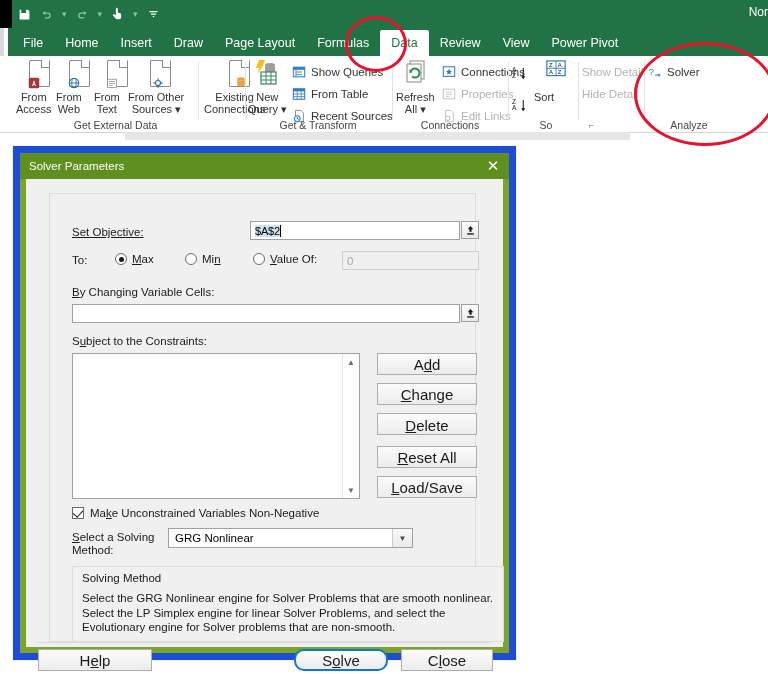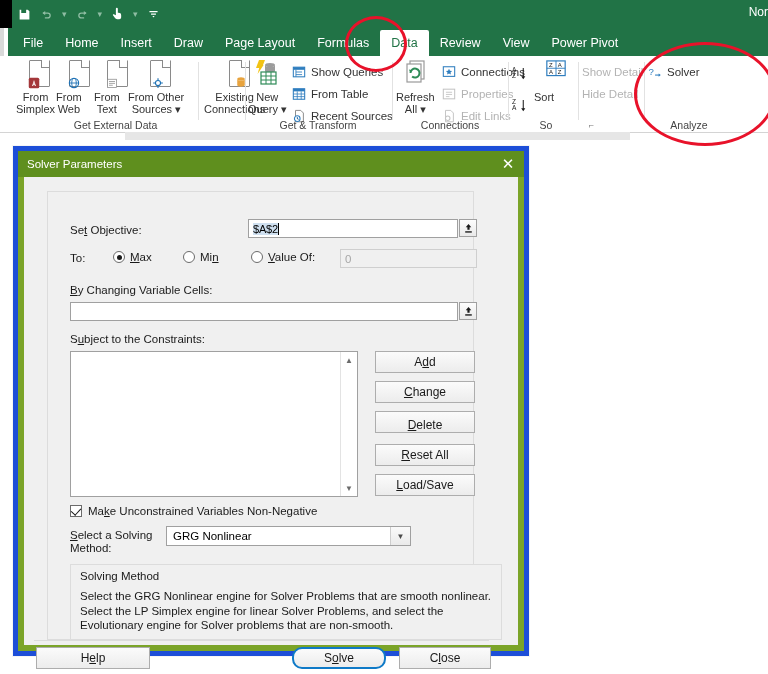--- a/index.html
+++ b/index.html
@@ -46,23 +46,22 @@
   .sm-btn.dis{color:#b3b3b3;}
   .sm-ic{width:15px;height:15px;flex:0 0 15px;position:relative;}
   .red-circle{position:absolute;border:3px solid #e8122a;border-radius:50%;pointer-events:none;}
 
   
   .grey-strip{position:absolute;left:125px;top:132px;width:505px;height:8px;background:#e6e6e6;}
 
   
   #solver-dialog{
     position:absolute;left:13px;top:146px;width:489px;height:500px;
-    background:#f0f0f0;border:5px solid #1d4ed8;
+    background:#f0f0f0;border:7px solid #1d4ed8;
     box-shadow:0 0 0 1px rgba(0,0,0,.04);
-    padding-left:17px;
   }
   .dlg-frame{position:absolute;left:0;top:0;width:100%;height:100%;border:6px solid #7ba428;box-sizing:border-box;border-top:none;}
   .dlg-title{position:absolute;left:0;top:0;width:100%;height:26px;background:#5f8f1e;display:flex;align-items:center;}
   .dlg-title .t{color:#fff;font-size:11.5px;margin-left:9px;}
   .dlg-close{position:absolute;right:6px;top:3px;width:20px;height:20px;color:#fff;font-size:15px;line-height:20px;text-align:center;cursor:default;}
   .dlg-body{position:absolute;left:6px;top:26px;right:6px;bottom:6px;background:#f0f0f0;}
 
   .panel{position:absolute;left:23px;top:14px;width:425px;height:447px;border:1px solid #dcdcdc;background:#f0f0f0;}
 
   .lbl{position:absolute;font-size:11.5px;color:#1a1a1a;white-space:nowrap;}
@@ -75,21 +74,21 @@
 
   .radio{position:absolute;display:flex;align-items:center;gap:5px;font-size:11.5px;color:#1a1a1a;white-space:nowrap;}
   .rdot{width:12px;height:12px;border-radius:50%;border:1px solid #6b6b6b;background:#fff;box-sizing:border-box;position:relative;flex:0 0 12px;}
   .rdot.on::after{content:"";position:absolute;left:2.5px;top:2.5px;width:5px;height:5px;border-radius:50%;background:#1a1a1a;}
 
   .listbox{position:absolute;background:#fff;border:1px solid #a0a0a0;box-sizing:border-box;}
   .scroll{position:absolute;right:0;top:0;width:16px;height:100%;background:#fff;border-left:1px solid #e3e3e3;}
   .scroll .ar{position:absolute;left:0;width:16px;height:16px;display:flex;align-items:center;justify-content:center;font-size:8px;color:#6b6b6b;}
 
   .btn{position:absolute;background:linear-gradient(#fbfbfb,#ececec);border:1px solid #adadad;box-sizing:border-box;
-       font-size:12px;color:#1a1a1a;display:flex;align-items:center;justify-content:center;}
+       font-size:15px;color:#1a1a1a;display:flex;align-items:center;justify-content:center;}
   .btn.default{border:2px solid #0f7ac7;background:linear-gradient(#fbfbfb,#ececec);}
 
   .cbx{position:absolute;display:flex;align-items:center;gap:6px;font-size:11.5px;color:#1a1a1a;white-space:nowrap;}
   .cbox{width:12px;height:12px;border:1px solid #6b6b6b;background:#fff;box-sizing:border-box;position:relative;flex:0 0 12px;}
   .cbox.on::after{content:"";position:absolute;left:2px;top:0px;width:5px;height:8px;border:solid #1a1a1a;border-width:0 1.6px 1.6px 0;transform:rotate(42deg);}
 
   .combo{position:absolute;background:#fff;border:1px solid #a0a0a0;box-sizing:border-box;font-size:11.5px;color:#000;display:flex;align-items:center;padding-left:6px;}
   .combo .arrow{position:absolute;right:0;top:0;width:19px;height:100%;background:linear-gradient(#fafafa,#eaeaea);border-left:1px solid #cdcdcd;display:flex;align-items:center;justify-content:center;font-size:8px;color:#4a4a4a;}
 
   .group{position:absolute;border:1px solid #dcdcdc;background:#f0f0f0;}
@@ -161,21 +160,21 @@
       <div class="grp" style="left:8px;width:215px;">
         <div class="big-btn" style="left:8px;">
           <div class="doc-ic">
             <div class="page"></div>
               <div class="fold"></div>
             <svg class="badge" width="13" height="13" viewBox="0 0 16 16">
                 <rect x="1" y="1" width="14" height="14" rx="2" fill="#a4373a"></rect>
                 <path fill="#fff" d="M8 4l2.6 8H9.2l-.5-1.7H7.3L6.8 12H5.4L8 4zm0 2.6l-.4 2.4h.8L8 6.6z"></path>
               </svg>
           </div>
-          <div class="lbl"><span>From</span><br><span>Simplex</span></div>
+          <div class="lbl"><span>From</span><br><span>Access</span></div>
         </div>
         <div class="big-btn" style="left:48px;">
           <div class="doc-ic">
             <div class="page"></div>
               <div class="fold"></div>
             <svg class="badge" width="13" height="13" viewBox="0 0 16 16">
                 <circle cx="8" cy="8" r="6.2" fill="none" stroke="#1f72b5" stroke-width="1.5"></circle>
                 <ellipse cx="8" cy="8" rx="3" ry="6.2" fill="none" stroke="#1f72b5" stroke-width="1.2"></ellipse>
                 <path stroke="#1f72b5" stroke-width="1.2" d="M2 8h12"></path>
               </svg>
@@ -387,21 +386,21 @@
 
   <div class="dlg-title">
     <span class="t">Solver Parameters</span>
     <span class="dlg-close">✕</span>
   </div>
 
   <div class="dlg-body">
 
     <div class="panel">
 
-      <div class="lbl" style="left:22px;top:32px;">Se<u>t</u> Objective:</div>
+      <div class="lbl" style="left:22px;top:32px;text-decoration:underline;">Se<u>t</u> Objective:</div>
       <div class="tbox" style="left:200px;top:27px;width:210px;height:19px;">
         <span style="font-size:11px;letter-spacing:-.2px;background:#cfe0f0;">$A$2</span>
           <span style="border-left:1px solid #000;height:12px;"></span>
       </div>
       <div class="refbtn" style="left:411px;top:27px;">
         <svg width="11" height="11" viewBox="0 0 12 12">
             <path fill="#1a1a1a" d="M6 1.2l3 3.4H7.2V7.4H4.8V4.6H3z"></path>
             <rect x="2.4" y="9" width="7.2" height="1.5" fill="#1a1a1a"></rect>
           </svg>
       </div>

